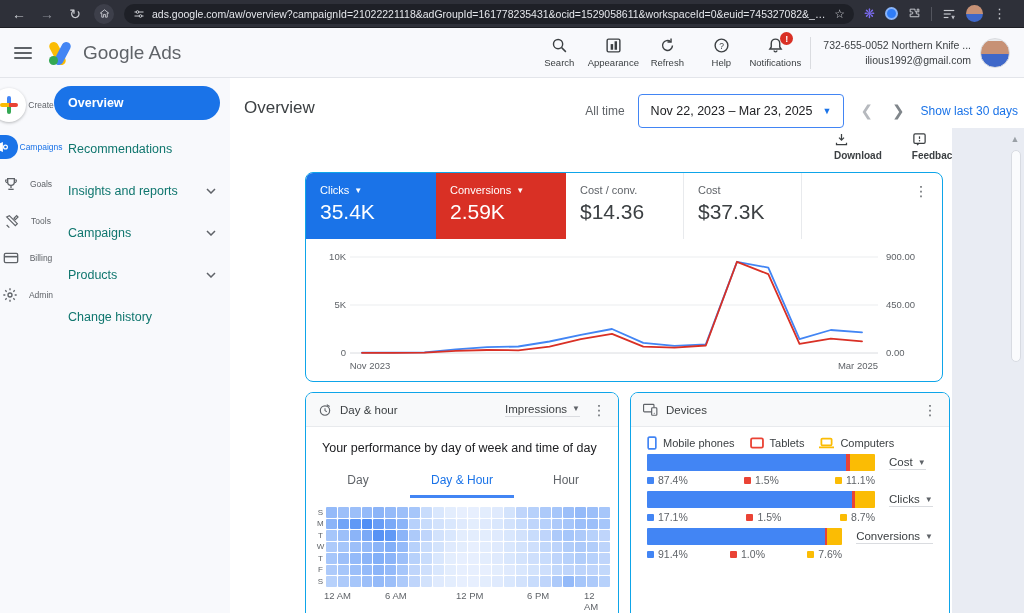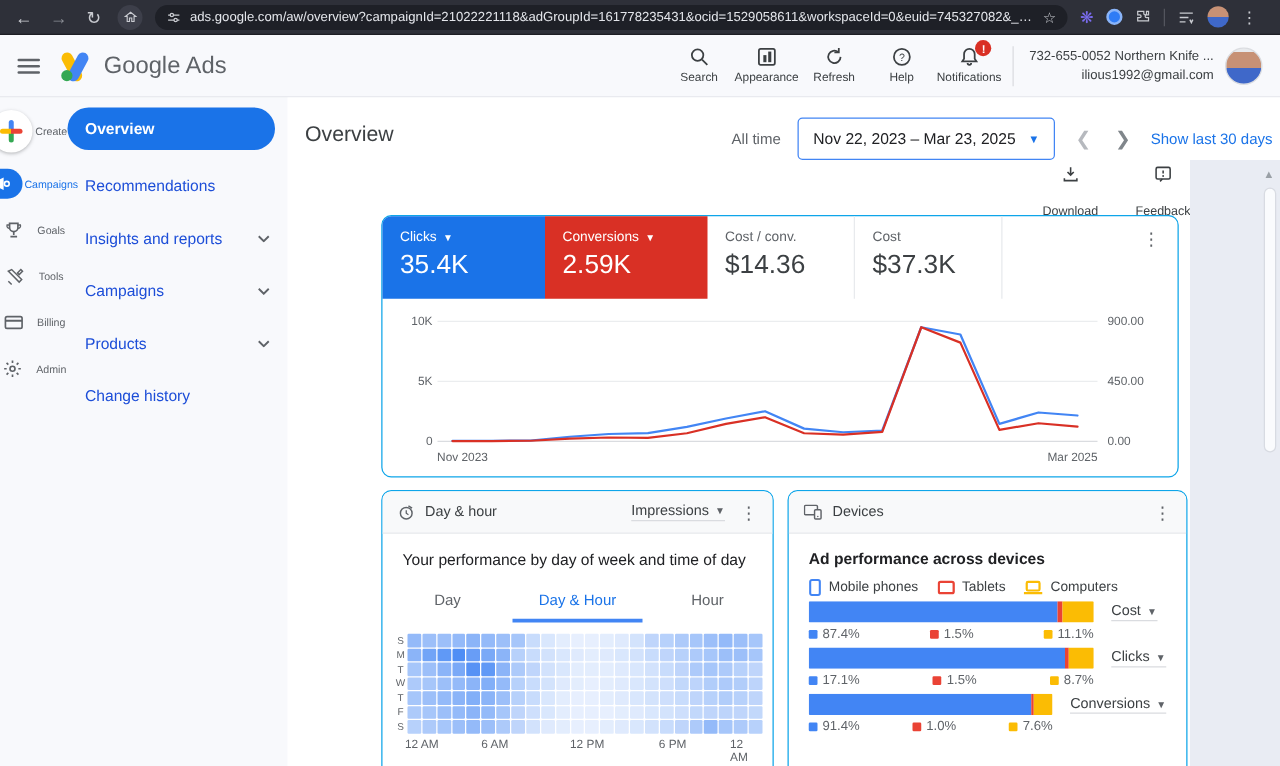--- a/index.html
+++ b/index.html
@@ -45,37 +45,37 @@
   .rail-item { display:flex; flex-direction:row; align-items:center; gap:2px; cursor:pointer; }
   .rail-item .lbl { font-size:8.5px; color:#5f6368; }
   .rail-item.active .lbl { color:#1a73e8; }
   .create-circle { width:34px; height:34px; background:#fff; border-radius:50%; box-shadow:0 1px 3px rgba(60,64,67,.35); position:relative; }
   .plus-v, .plus-h { position:absolute; border-radius:2px; }
   .plus-v { left:15px; top:8px; width:4px; height:18px; background:linear-gradient(180deg,#4285f4 0 50%,#34a853 50% 100%); }
   .plus-h { left:8px; top:15px; width:18px; height:4px; background:linear-gradient(90deg,#fbbc04 0 50%,#ea4335 50% 100%); }
   .icon-chip { width:34px; height:24px; border-radius:12px; display:flex; align-items:center; justify-content:center; }
   .icon-chip.active { background:#1a73e8; }
   .nav { width:184px; padding-top:8px; }
-  .nav-item { height:42px; display:flex; align-items:center; padding:0 14px 0 22px; font-size:12.5px; color:#1d4ed8; cursor:pointer; position:relative; }
+  .nav-item { height:42px; display:flex; align-items:center; padding:0 14px 0 22px; font-size:12.5px; color:#0f766e; cursor:pointer; position:relative; }
   .nav-item .chev { margin-left:auto; color:#5f6368; }
   .nav-item .nl { width:132px; line-height:1.3; }
   .nav-item.pill { background:#1a73e8; color:#fff; border-radius:18px; height:34px; margin:0 10px 8px 8px; padding-left:14px; font-weight:bold; font-size:12.5px; }
 
   .main { flex:1; background:#fff; position:relative; overflow:hidden; }
   .page-title { position:absolute; left:14px; top:20px; font-size:17px; color:#3c4043; }
   .controls { position:absolute; top:16px; right:6px; display:flex; align-items:center; gap:13px; }
   .alltime { font-size:12px; color:#5f6368; }
   .datebox { border:1px solid #4285f4; border-radius:4px; height:34px; display:flex; align-items:center; gap:10px; padding:0 12px; cursor:pointer; }
   .datebox .dtext { font-size:12.5px; color:#202124; }
   .datebox .darr { color:#1a73e8; font-size:9px; }
   .chev-btn { color:#80868b; font-size:15px; cursor:pointer; padding:0 3px; }
   .chev-btn.dim { color:#b6b9be; }
   .showlast { color:#1a73e8; font-size:12px; cursor:pointer; }
   .dlfb { position:absolute; top:54px; left:604px; display:flex; gap:30px; }
-  .dlfb .tool { display:flex; flex-direction:column; align-items:center; gap:17px; color:#3c4043; cursor:pointer; }
+  .dlfb .tool { display:flex; flex-direction:column; gap:3px; color:#3c4043; cursor:pointer;font-weight:bold; }
   .dlfb .tool .lbl { font-size:10px; }
 
   
   .card { position:absolute; background:#fff; border:1px solid #0ea5e9; border-radius:8px; }
   #summary-card { left:75px; top:94px; width:638px; height:210px; }
   .metrics { display:flex; height:66px; }
   .mcell { width:130px; padding:11px 14px; cursor:pointer; }
   .mcell.blue { background:#1a73e8; color:#fff; border-top-left-radius:7px; }
   .mcell.red { background:#d93025; color:#fff; }
   .mcell.plain { width:118px; border-right:1px solid #e8eaed; cursor:default; }
@@ -625,21 +625,20 @@
       <div class="card-head">
         <svg width="15" height="13" viewBox="0 0 26 22">
             <rect x="1" y="2" width="18" height="13" rx="1.5" fill="none" stroke="#5f6368" stroke-width="2"></rect>
             <rect x="15" y="8" width="9" height="13" rx="1.5" fill="#f8f9fa" stroke="#5f6368" stroke-width="2"></rect>
             <circle cx="19.5" cy="17.5" r="1" fill="#5f6368"></circle>
           </svg>
         <span class="ctitle">Devices</span>
         <span class="spacer"></span>
         <span class="card-kebab" style="margin:0;padding:0 0 0 4px">⋮</span>
       </div>
-      <div class="dev-subtitle">Ad performance across devices</div>
       <div class="legend">
         <span class="leg-item">
           <svg width="10" height="14" viewBox="0 0 14 20">
               <rect x="1.5" y="1.5" width="11" height="17" rx="2" fill="none" stroke="#4285f4" stroke-width="2.4"></rect>
             </svg>
           <span>Mobile phones</span>
           </span>
         <span class="leg-item">
           <svg width="14" height="12" viewBox="0 0 20 16">
               <rect x="1.5" y="1.5" width="17" height="13" rx="2" fill="none" stroke="#ea4335" stroke-width="2.6"></rect>

